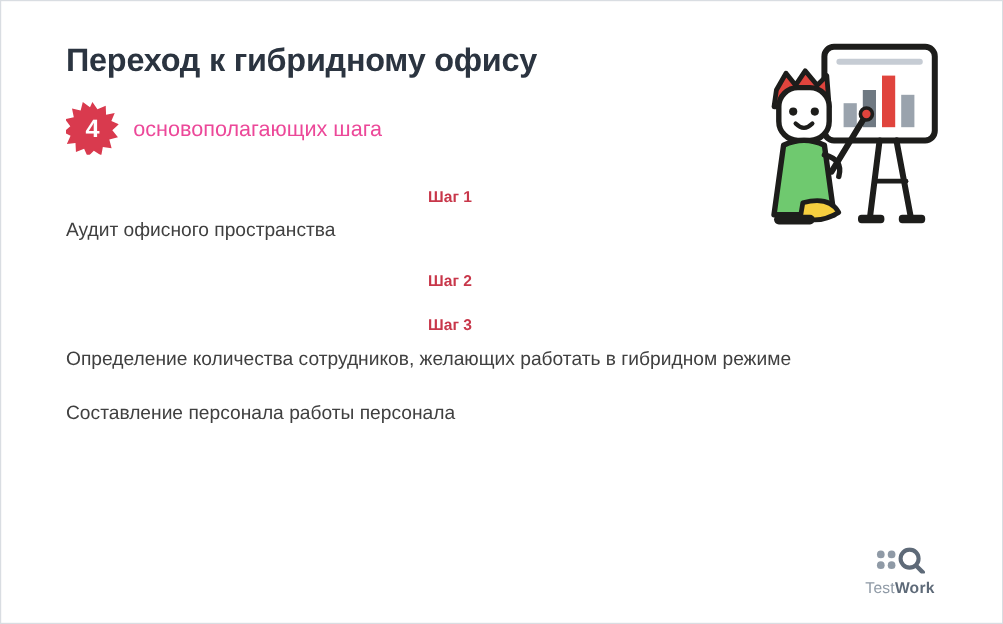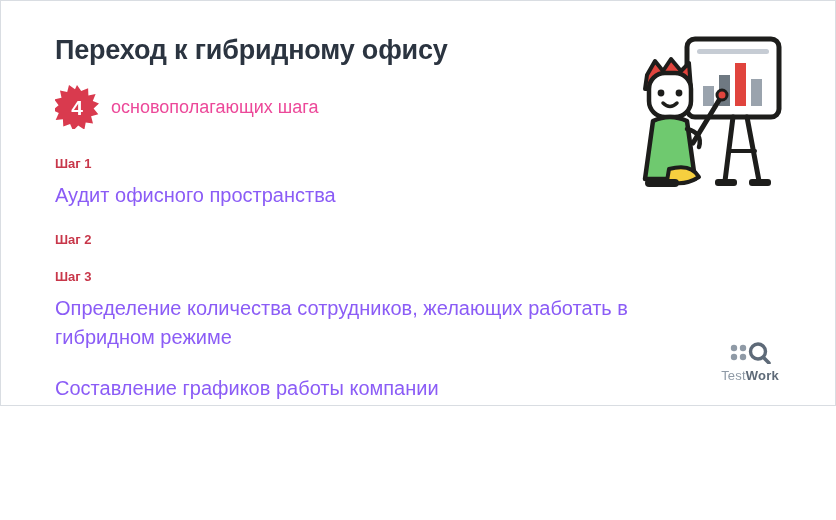--- a/index.html
+++ b/index.html
@@ -3,21 +3,21 @@
 <meta charset="utf-8">
 <style>
   html, body {
     margin: 0;
     padding: 0;
     background: #ffffff;
   }
   .slide {
     position: relative;
     width: 836px;
-    height: 406px;
+    height: 520px;
     background: #ffffff;
     border: 1px solid #d9dde2;
     box-sizing: border-box;
     overflow: hidden;
     font-family: "Liberation Sans", sans-serif;
   }
 
   
   .title {
     position: absolute;
@@ -79,24 +79,25 @@
     margin-bottom: 22px;
   }
   .step:last-child {
     margin-bottom: 0;
   }
   .step-label {
     font-size: 13px;
     font-weight: bold;
     color: #c8374a;
     margin-bottom: 10px;
+    text-align: center;
   }
   .step-text {
-    font-size: 20px;
-    color: #8b5cf6;
+    font-size: 16px;
+    color: #404040;
     line-height: 1.45;
     max-width: 620px;
   }
 
   
   .illustration {
     position: absolute;
     right: 46px;
     top: 30px;
     width: 160px;
@@ -160,21 +161,21 @@
     <div class="step">
       <div class="step-label">Шаг 2</div>
     </div>
 
     <div class="step">
       <div class="step-label">Шаг 3</div>
       <div class="step-text">Определение количества сотрудников, желающих работать в гибридном режиме</div>
     </div>
 
     <div class="step">
-      <div class="step-text">Составление графиков работы компании</div>
+      <div class="step-text">Составление персонала работы персонала</div>
     </div>
 
   </div>
 
   <div class="illustration">
     <svg viewBox="0 0 160 170" aria-hidden="true">
 
       <rect x="58" y="8" width="92" height="78" rx="8" fill="#ffffff" stroke="#1d1d1b" stroke-width="5"></rect>
       <rect x="68" y="18" width="72" height="5" rx="2.5" fill="#c6ccd4"></rect>
 

